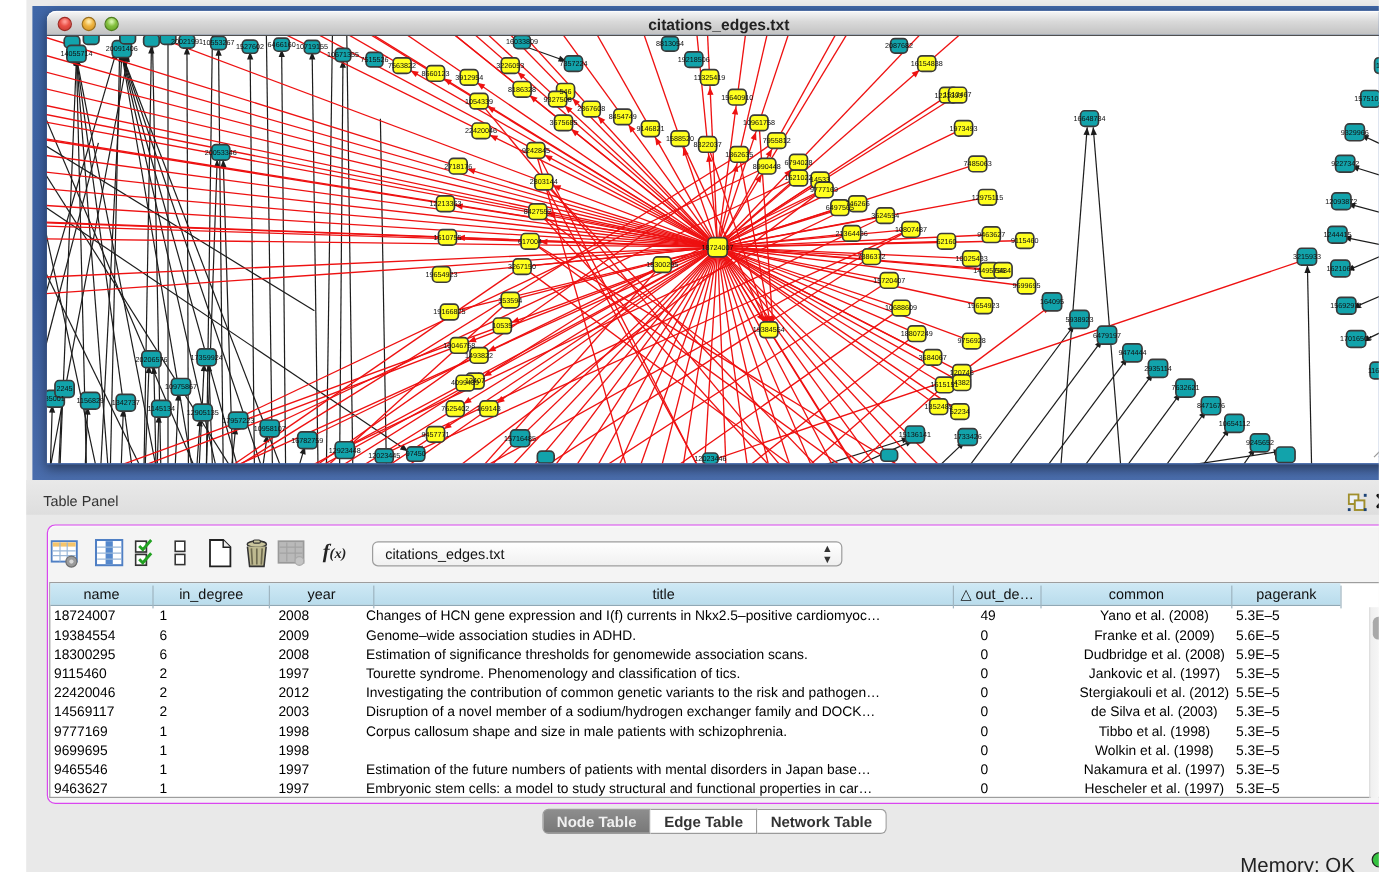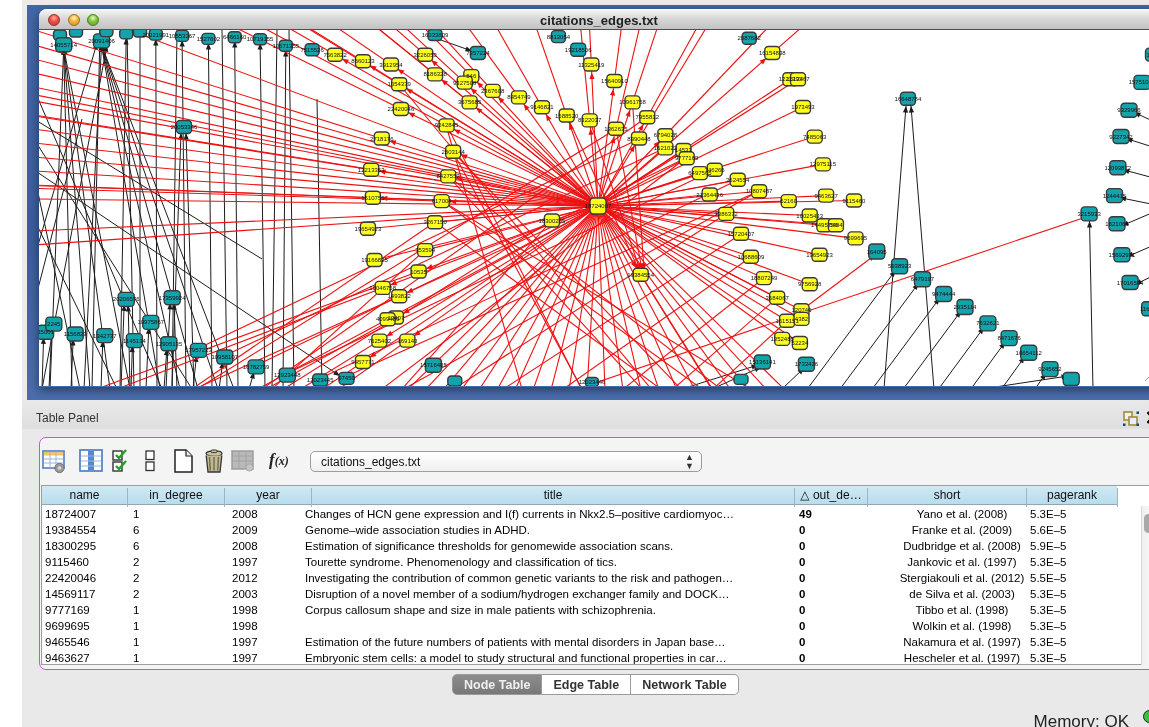--- a/index.html
+++ b/index.html
@@ -25,21 +25,21 @@
 .combo .arr{position:absolute;right:7px;top:1px;font-size:9px;color:#333;line-height:9px;}
 .tview{position:absolute;left:1px;top:47px;width:1116px;height:180px;background:#fff;border:1px solid #9d9d9d;}
 .thead{position:absolute;left:0;top:0;width:1075px;height:19px;background:linear-gradient(#cfe9f5,#b9dcec);border-bottom:1px solid #8fa8b5;font-size:12px;color:#111;}
 .thead span{position:absolute;top:2px;text-align:center;border-right:1px solid #9fb5c0;height:19px;}
 .trow{position:absolute;left:0;width:1075px;height:16px;font-size:11.5px;color:#000;white-space:nowrap;}
 .trow span{position:absolute;top:1px;overflow:hidden;}
 .c1{left:3px;width:83px;}
 .c2{left:91px;width:94px;}
 .c3{left:190px;width:84px;}
 .c4{left:263px;width:488px;}
-.c5{left:757px;width:70px;font-weight:bold;}
+.c5{left:775px;width:70px;}
 .c6{left:836px;width:168px;text-align:center;}
 .c7{left:988px;width:88px;}
 .thead .h1{left:0;width:86px;}
 .thead .h2{left:86px;width:97px;}
 .thead .h3{left:183px;width:87px;}
 .thead .h4{left:270px;width:483px;}
 .thead .h5{left:753px;width:73px;}
 .thead .h6{left:826px;width:159px;}
 .thead .h7{left:985px;width:91px;}
 .vsb{position:absolute;right:1px;top:20px;width:14px;height:159px;background:linear-gradient(90deg,#efefef,#fbfbfb);border-left:1px solid #d8d8d8;}
@@ -796,21 +796,21 @@
         <span class="fx">f<span style="font-size:12px;">(x)</span></span>
         <div class="combo">citations_edges.txt<span class="arr">▲<br>▼</span></div>
       </div>
       <div class="tview">
         <div class="thead">
           <span class="h1">name</span>
             <span class="h2">in_degree</span>
             <span class="h3">year</span>
             <span class="h4">title</span>
             <span class="h5">△ out_de…</span>
-            <span class="h6">short</span>
+            <span class="h6">common</span>
             <span class="h7">pagerank</span>
         </div>
 <div class="trow" style="top:21px">
             <span class="c1">18724007</span>
             <span class="c2">1</span>
             <span class="c3">2008</span>
             <span class="c4">Changes of HCN gene expression and I(f) currents in Nkx2.5–positive cardiomyoc…</span>
             <span class="c5">49</span>
             <span class="c6">Yano et al. (2008)</span>
             <span class="c7">5.3E–5</span>

